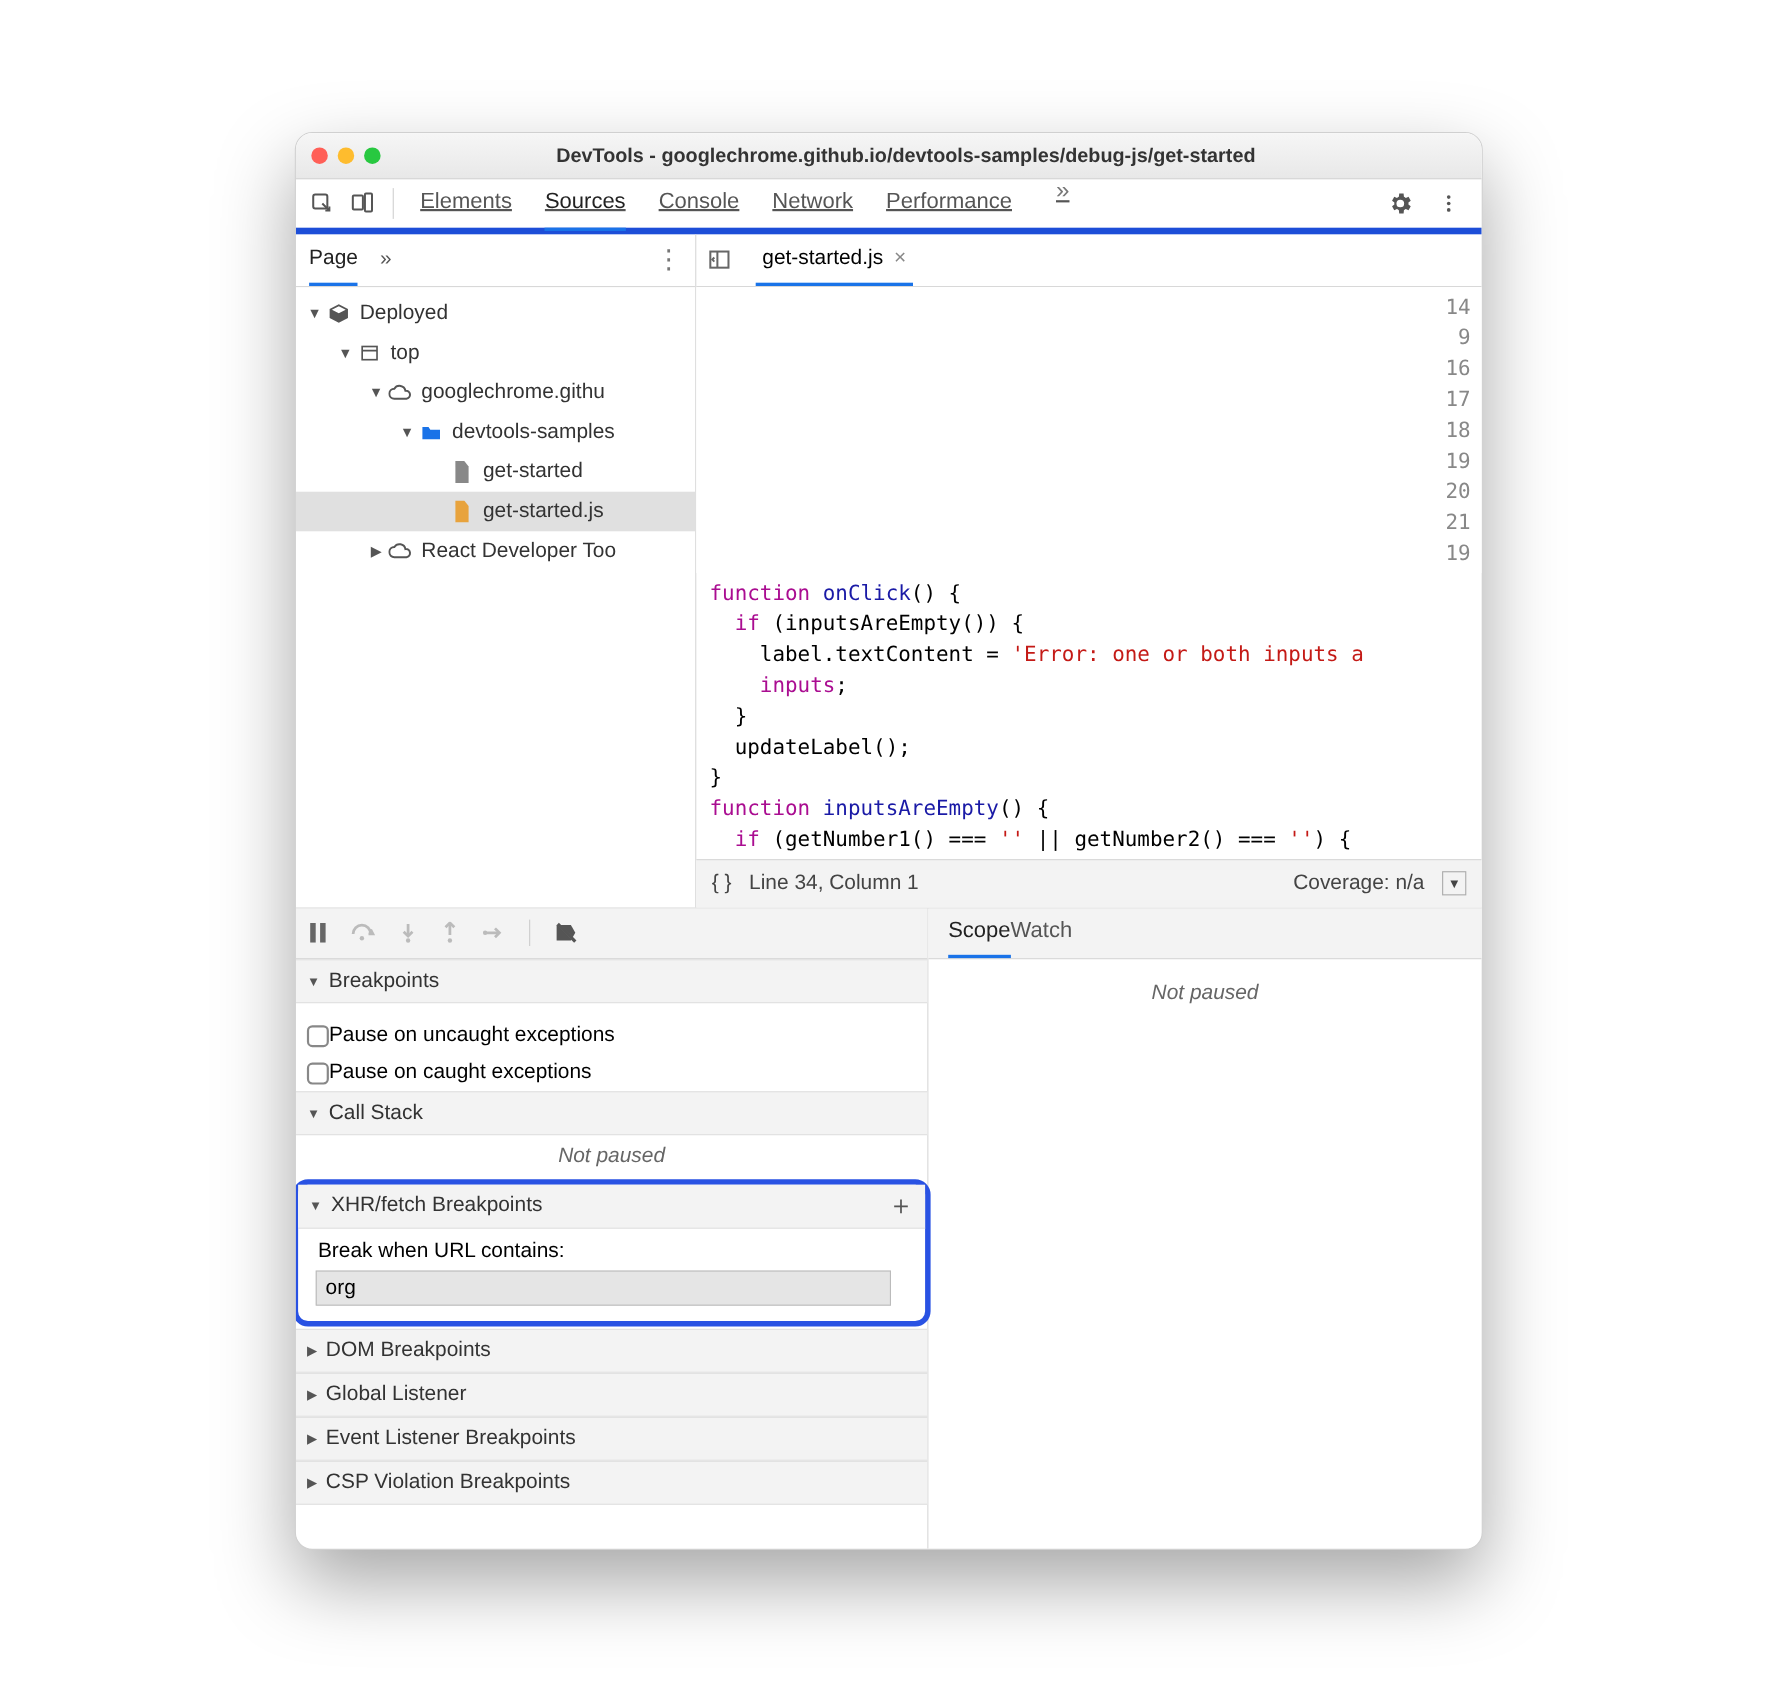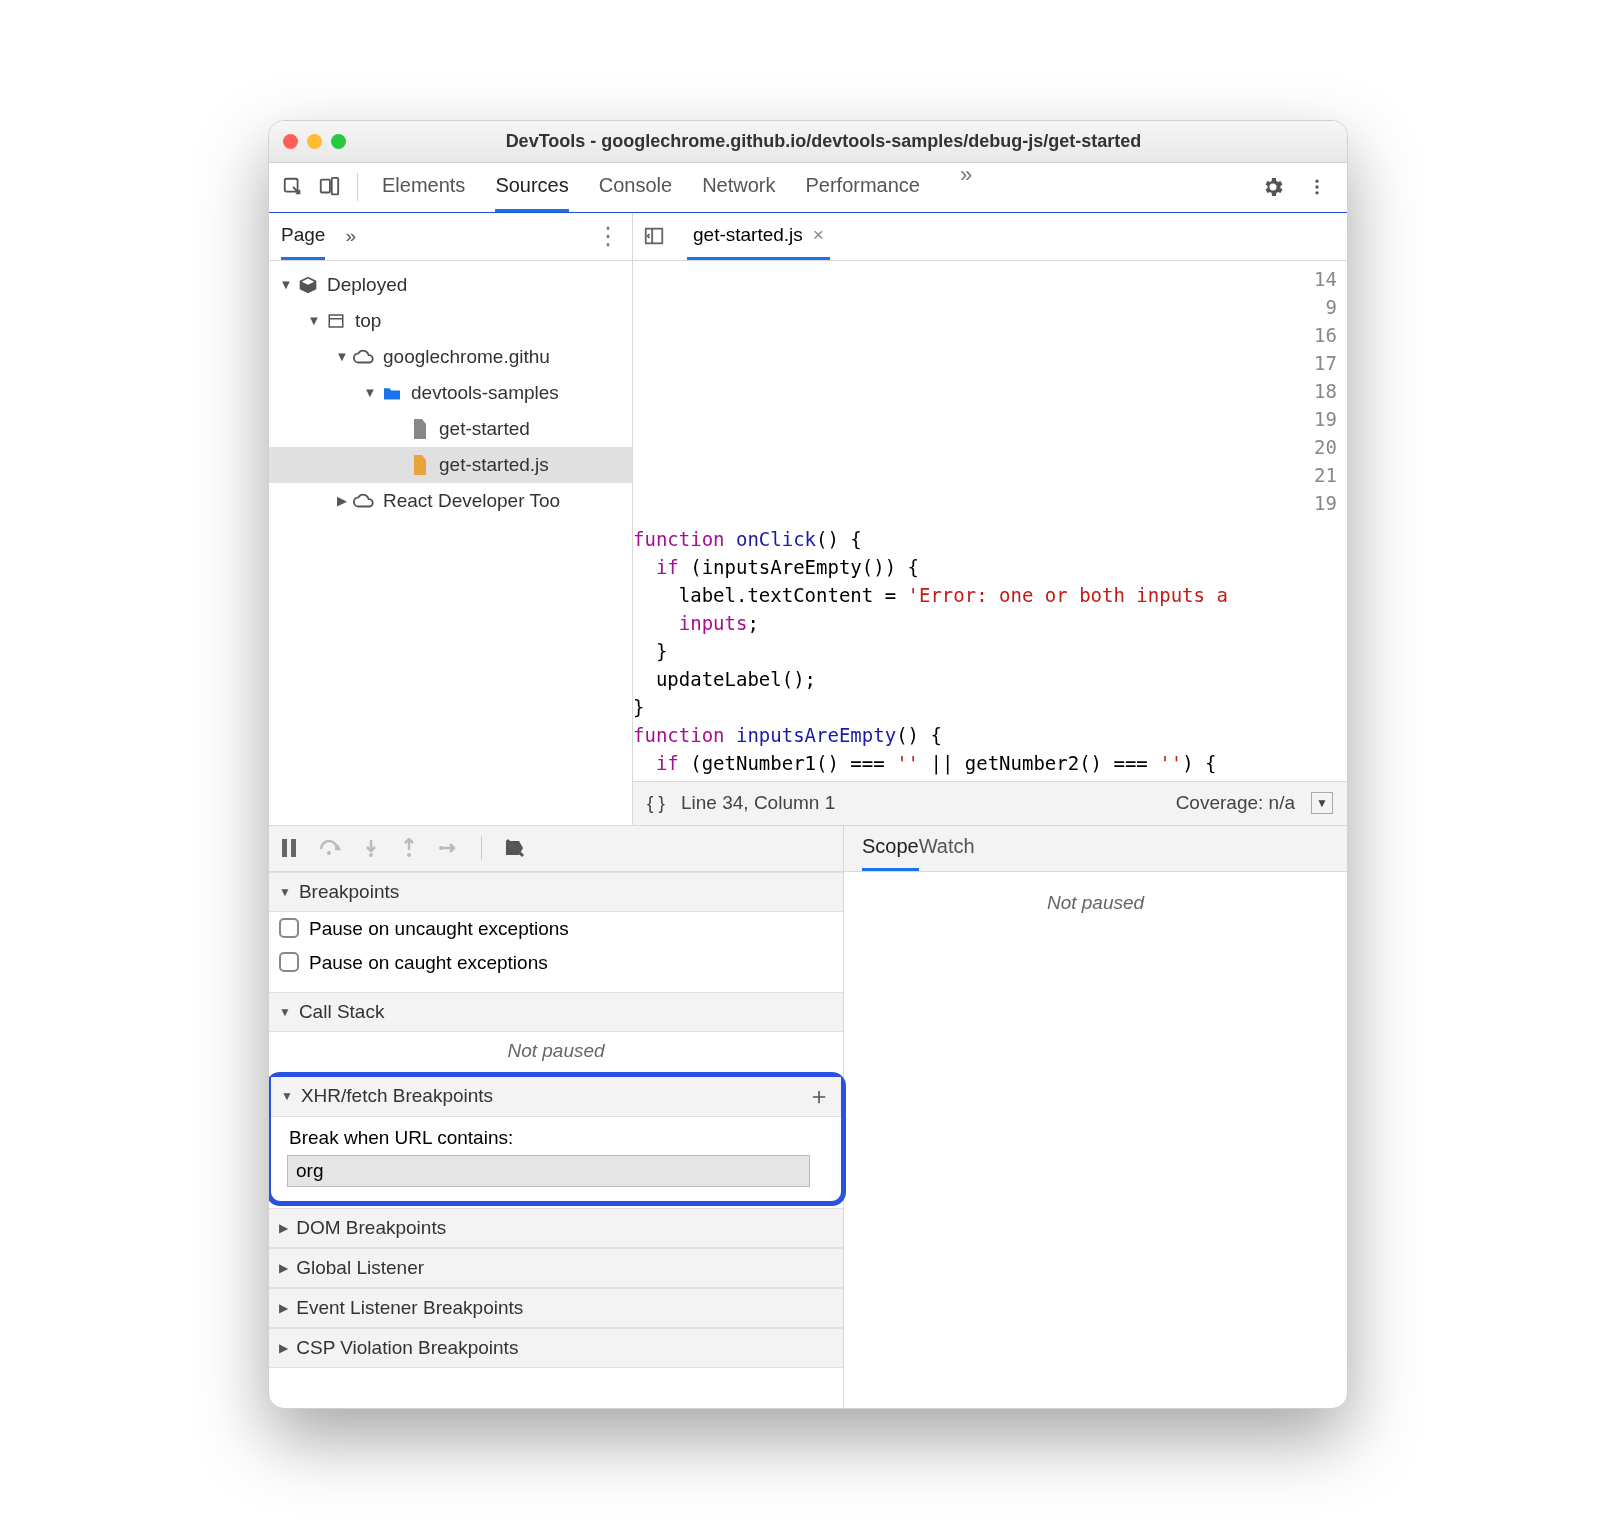--- a/index.html
+++ b/index.html
@@ -28,27 +28,28 @@
   align-items: center;
   padding: 0 14px;
   gap: 10px;
 }
 .traffic { display: flex; gap: 9px; margin-right: 18px;}
 .dot { width: 15px; height: 15px; border-radius: 50%; }
 .dot.r{background:#ff5f57;} .dot.y{background:#febc2e;} .dot.g{background:#28c840;}
 .titlebar .title { flex: 1; text-align: center; font-weight: 600; font-size: 18px; color: #333; margin-left:-60px;}
 .topbar {
   height: 50px;
-  border-bottom: 1px solid #1d4ed8;
+  border-bottom: 6px solid #1d4ed8;
   display: flex;
   align-items: center;
   padding: 0 10px;
   gap: 8px;
   color: #555;
   font-size: 20px;
+  text-decoration: underline;
 }
 .topbar .icon-btn { width: 28px; display: flex; align-items: center; justify-content: center; cursor: pointer;}
 .vsep { width:1px; height:28px; background:#d0d0d0; margin:0 6px;}
 .maintabs { display: flex; gap: 30px; flex: 1; padding-left: 10px;}
 .maintabs .tab { cursor:pointer; height:50px; display:flex; align-items:center; border-bottom:3px solid transparent; color:#555;}
 .maintabs .tab.active { color:#222; border-bottom-color:#1a73e8; font-weight:500;}
 .chev { color:#777; padding:0 10px; font-size:22px;}
 .right-icons{display:flex; gap:16px; padding-right:6px;}
 .content { display:flex; }
 .sidebar { width:364px; border-right:1px solid #d8d8d8; display:flex; flex-direction:column;}
@@ -62,34 +63,34 @@
 .tree .row .ic { width:22px; margin-right:8px; display:flex; align-items:center; justify-content:center;}
 .row.sel { background:#e0e0e0;}
 .ind1{padding-left:10px;} .ind2{padding-left:38px;} .ind3{padding-left:66px;} .ind4{padding-left:94px;} .ind5{padding-left:122px;}
 .editor-area { flex:1; display:flex; flex-direction:column; }
 .file-tabs { height:48px; border-bottom:1px solid #d8d8d8; display:flex; align-items:center; padding:0 10px; font-size:19px;}
 .file-tabs .icon-nav {width:30px; color:#666; cursor:pointer;}
 .file-tab { display:flex; align-items:center; gap:10px; height:48px; border-bottom:3px solid #1a73e8; margin-left:14px; padding:0 6px;}
 .file-tab .x{color:#888; cursor:pointer;}
 .code { font-family: Menlo, Consolas, monospace; font-size:19px; line-height:28px; display:flex;flex-direction:column;}
 .gutter { color:#888; padding:4px 10px 4px 18px; text-align:right; background:#fff;}
-.lines { padding:4px 0; white-space:pre; overflow:hidden;}
+.lines { padding:4px 0; white-space:pre; overflow:hidden;margin-left:12px;}
 .kw{color:#aa0d91;} .fn{color:#1a1aa6;} .str{color:#c41a16;}
 .statusline { height:44px; border-top:1px solid #d8d8d8; background:#f3f3f3; display:flex; align-items:center; padding:0 14px; font-size:19px; color:#444; gap:16px;}
 .statusline .cov{margin-left:auto;}
 .statusline .drop{border:1px solid #aaa; width:22px; height:22px; display:flex; align-items:center; justify-content:center; font-size:12px;}
 .lower { display:flex; border-top:1px solid #d8d8d8;}
 .debugpane { width:575px; border-right:1px solid #d8d8d8;}
 .dbg-toolbar { height:46px; background:#f3f3f3; border-bottom:1px solid #d8d8d8; display:flex; align-items:center; padding:0 12px; gap:22px; color:#777; font-size:19px;}
 .dbg-toolbar .sep{width:1px; height:24px; background:#ccc;}
 .section-hdr { height:40px; background:#f3f3f3; border-top:1px solid #e0e0e0; border-bottom:1px solid #e0e0e0; display:flex; align-items:center; padding:0 10px; font-size:19px; color:#333;}
 .section-hdr .arr{font-size:12px; margin-right:8px; color:#555;}
 .section-hdr .plus{margin-left:auto; font-size:24px; color:#555; cursor:pointer;}
 .section-body{ padding:6px 10px; font-size:19px;}
-.chk-row{display:flex; align-items:flex-start; gap:10px; height:34px;}
+.chk-row{display:flex; align-items:flex-end; height:34px;}
 .chk{width:20px; height:20px; border:2px solid #888; border-radius:5px;}
 .np { text-align:center; font-style:italic; color:#666; padding:8px 0; font-size:19px;}
 .xhr-highlight{border:5px solid #2952e3; border-radius:14px; margin:2px -3px;}
 .url-input{width:95%; border:1px solid #bbb; background:#e5e5e5; padding:4px 8px; font-size:19px; margin:4px 0 8px 6px;}
 .scopepane{flex:1;}
 .scope-tabs{height:46px; background:#f3f3f3; border-bottom:1px solid #d8d8d8; display:flex; align-items:center; padding:0 18px; font-size:20px; color:#555;}
 .scope-tabs .st{height:46px; display:flex; align-items:center; border-bottom:3px solid transparent;}
 .scope-tabs .st.active{border-bottom-color:#1a73e8; color:#222;}
 .pad-bottom{height:40px;}
 svg{display:block;}

